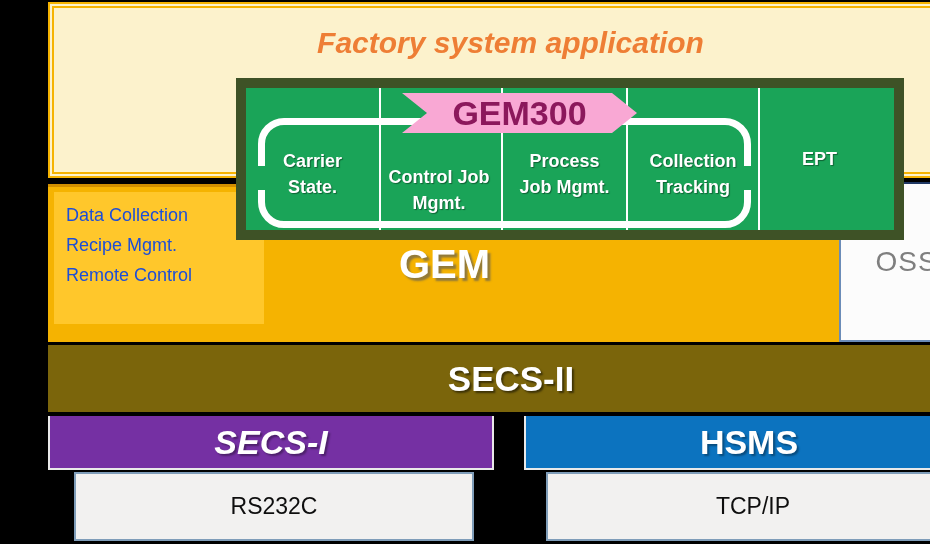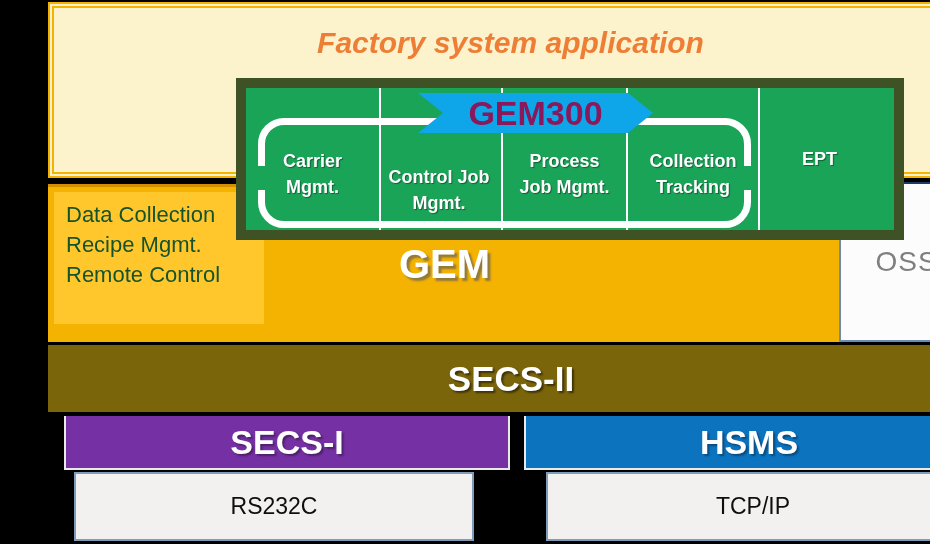--- a/index.html
+++ b/index.html
@@ -33,21 +33,21 @@
     position:absolute; inset:0;
     font-size:40px; font-weight:bold; color:#fff;
     text-shadow:3px 3px 2px rgba(90,90,90,0.65);
   }
   .capability-box {
     left:8px; top:192px; width:210px; height:132px; z-index:3;
     background:var(--capability_fill,#FFC72B);
     padding:8px 0 0 12px;
   }
   .capability-line {
-    font-size:22px; line-height:30px; color:#14532d; white-space:nowrap;
+    font-size:18px; line-height:30px; color:#1d4ed8; white-space:nowrap;
   }
 
   
   .oss-box {
     left:793px; top:182px; width:135px; height:160px; z-index:2;
     background:#FCFCFC;
     border:2px solid #6B8CB8; border-top-color:#1F3864;
     font-size:28px; color:var(--oss_text,#7F7F7F); letter-spacing:1px;
   }
 
@@ -60,22 +60,22 @@
   .gem300-sep { position:absolute; top:0; width:2px; height:142px; background:#fff; z-index:1; }
   .sep-1 { left:133px; } .sep-2 { left:255px; } .sep-3 { left:380px; } .sep-4 { left:512px; }
   .gem300-bracket {
     position:absolute; left:12px; top:30px; width:493px; height:110px;
     border:7px solid #fff; border-radius:26px; z-index:0;
   }
   .bracket-gap { position:absolute; top:78px; height:24px; background:var(--green_fill,#1AA458); z-index:2; }
   .gap-left { left:7px; width:17px; }
   .gap-right { left:493px; width:16px; }
   .gem300-banner {
-    position:absolute; left:172px; top:5px; width:235px; height:40px; z-index:3;
-    background:#0ea5e9;
+    position:absolute; left:156px; top:5px; width:235px; height:40px; z-index:3;
+    background:#f9a8d4;
     clip-path:polygon(0 0, calc(100% - 25px) 0, 100% 50%, calc(100% - 25px) 100%, 0 100%, 25px 50%);
   }
   .gem300-banner span {
     font-size:34px; font-weight:bold; color:var(--banner_text,#8C185C);
   }
   .module-cell { position:absolute; z-index:1; display:flex; align-items:center; justify-content:center; }
   .module-cell span {
     font-size:18px; font-weight:bold; line-height:26px; color:#fff; text-align:center;
     text-shadow:1px 1px 1px rgba(0,0,0,0.4);
   }
@@ -97,21 +97,21 @@
     text-shadow:2px 2px 2px rgba(0,0,0,0.5);
   }
 
   
   .secs1-box, .hsms-box {
     top:416px; height:54px; z-index:1;
     font-size:34px; font-weight:bold; color:#fff;
     text-shadow:2px 2px 2px rgba(0,0,0,0.35);
     border:2px solid #E9E9E9; border-top:none;
   }
-  .secs1-box { left:18px;   width:446px; background:var(--purple,#7530A3); }
+  .secs1-box { left:2px;   width:446px; background:var(--purple,#7530A3);font-style:italic; }
   .hsms-box  { left:478px; width:450px; background:var(--blue,#0C73BF); }
 
   
   .rs232c-box, .tcpip-box {
     top:472px; height:69px; z-index:1;
     background:var(--gray_fill,#F2F1F0);
     border:2px solid #7F9DB9;
     font-size:23px; color:#0e0e0e;
   }
   .rs232c-box { left:28px;  width:400px; }
@@ -147,21 +147,21 @@
     <div class="gem300-sep sep-3"></div>
     <div class="gem300-sep sep-4"></div>
     <div class="bracket-gap gap-left"></div>
     <div class="bracket-gap gap-right"></div>
 
     <div class="gem300-banner flexc">
       <span>GEM300</span>
     </div>
 
     <div class="module-cell cell-0">
-      <span>Carrier Mgmt.</span>
+      <span>Carrier State.</span>
     </div>
     <div class="module-cell cell-1">
       <span>Control Job Mgmt.</span>
     </div>
     <div class="module-cell cell-2">
       <span>Process Job Mgmt.</span>
     </div>
     <div class="module-cell cell-3">
       <span>Collection Tracking</span>
     </div>

